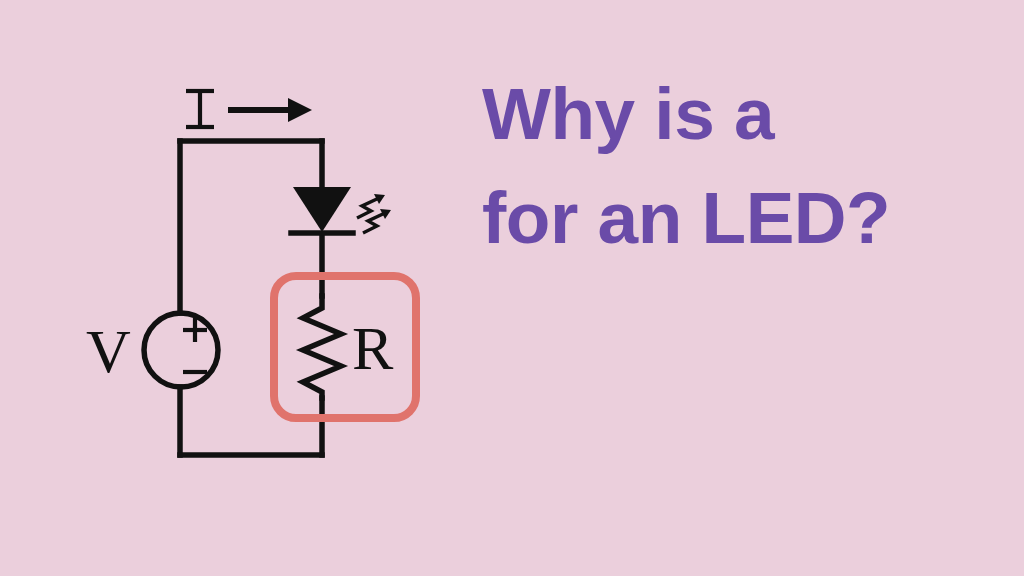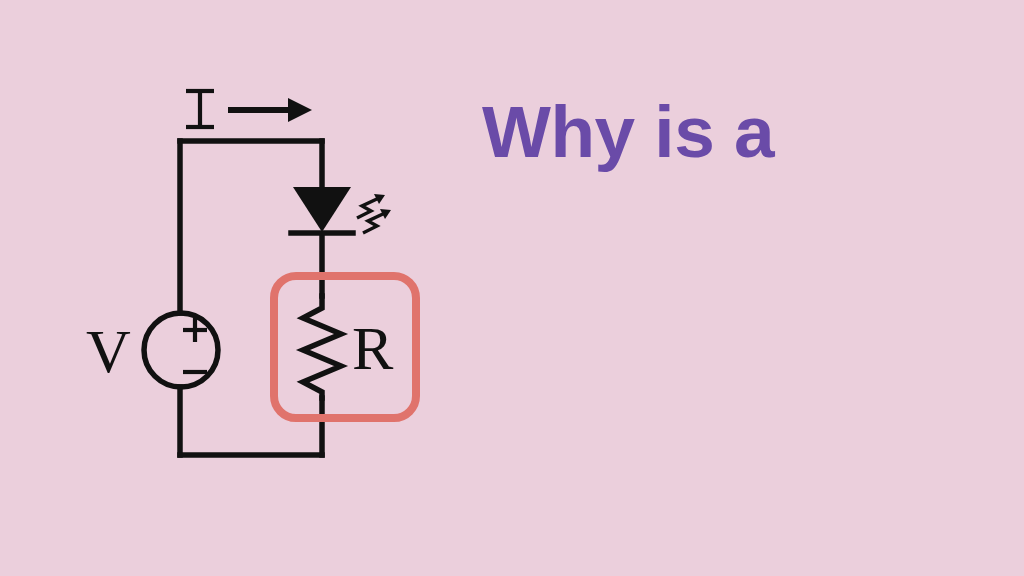--- a/index.html
+++ b/index.html
@@ -82,21 +82,21 @@
     font-weight: 400;
     fill: #111111;
   }
   .sym-label.v-label { font-size: 62px; }
   .sym-label.r-label { font-size: 62px; }
 
   
   #headline {
     position: absolute;
     left: 482px;
-    top: 80px;
+    top: 62px;
     width: 530px;
   }
   .headline-line {
     color: #6a4ba8;
     font-family: "Liberation Sans", sans-serif;
     font-weight: bold;
     font-size: 73px;
     line-height: 104px;
     letter-spacing: -0.5px;
     white-space: nowrap;
@@ -177,15 +177,16 @@
                  L 303 382
                  L 322 392
                  L 322 398"></path>
         <text class="sym-label r-label" x="352" y="369">R</text>
       </g>
     </svg>
   </div>
 
   <div id="headline">
     <div class="headline-line">Why is a</div>
+    <div class="headline-line">for an LED?</div>
   </div>
 
 </div>
 
 </body></html>

